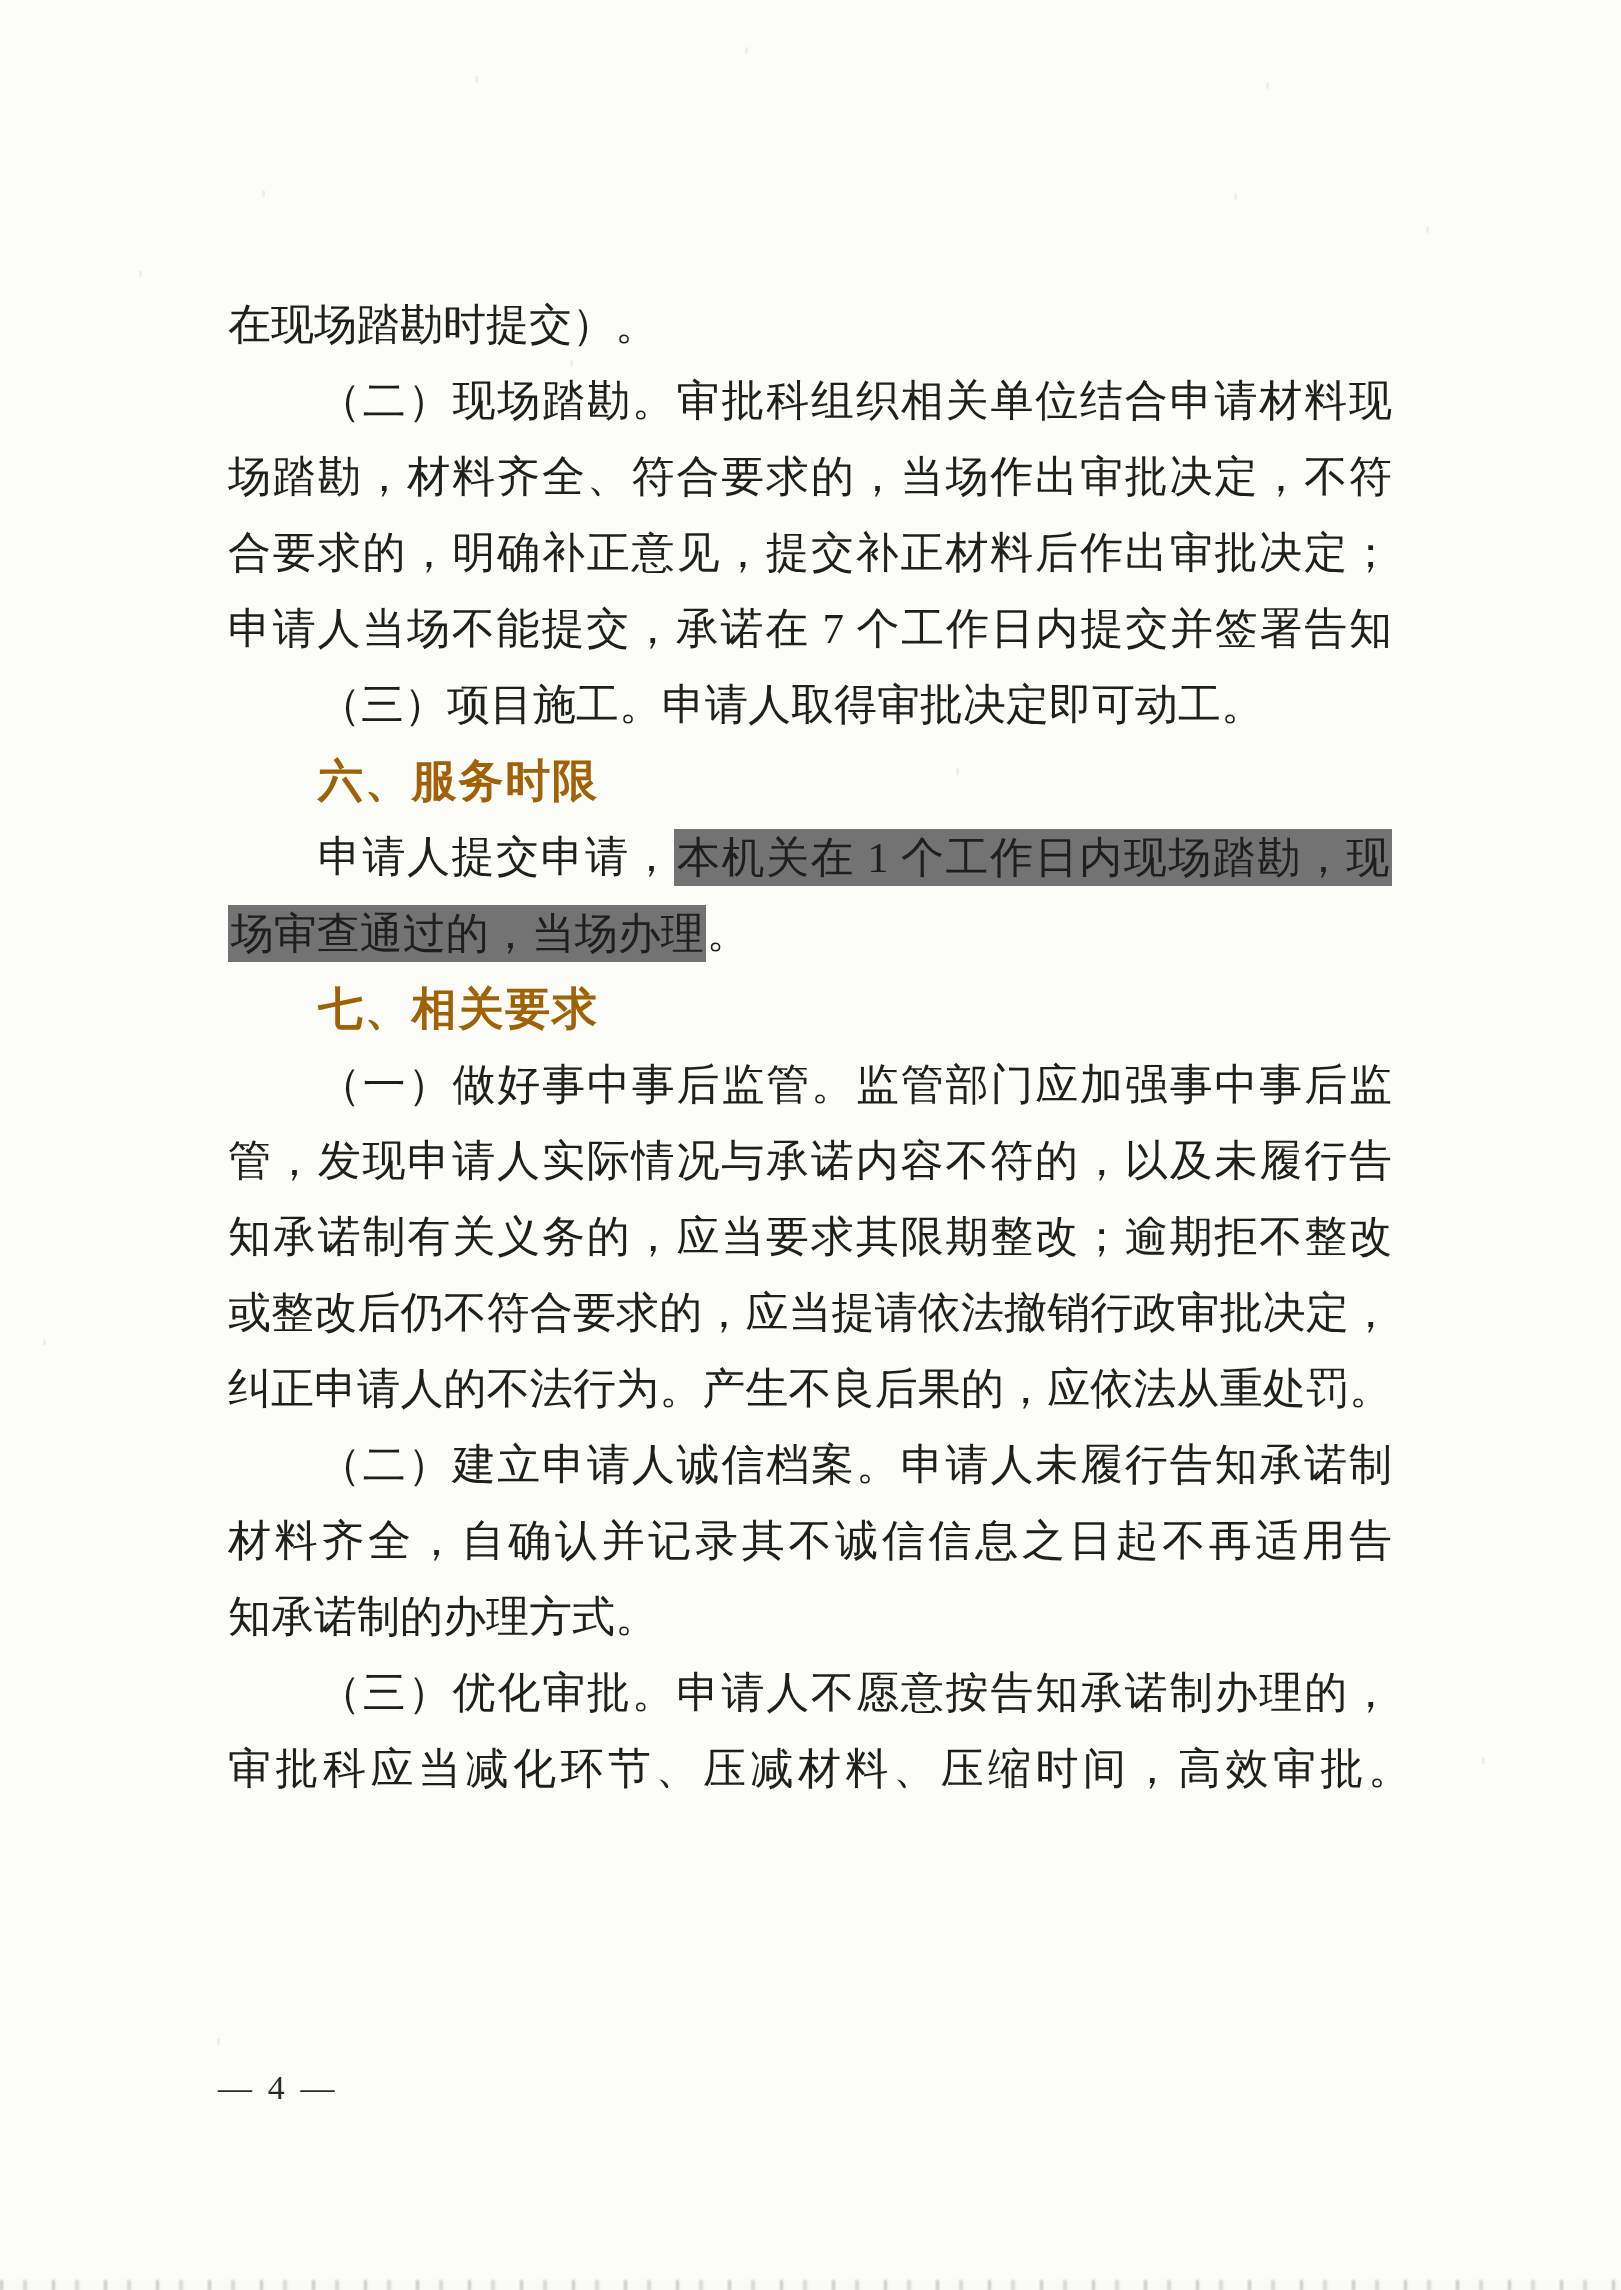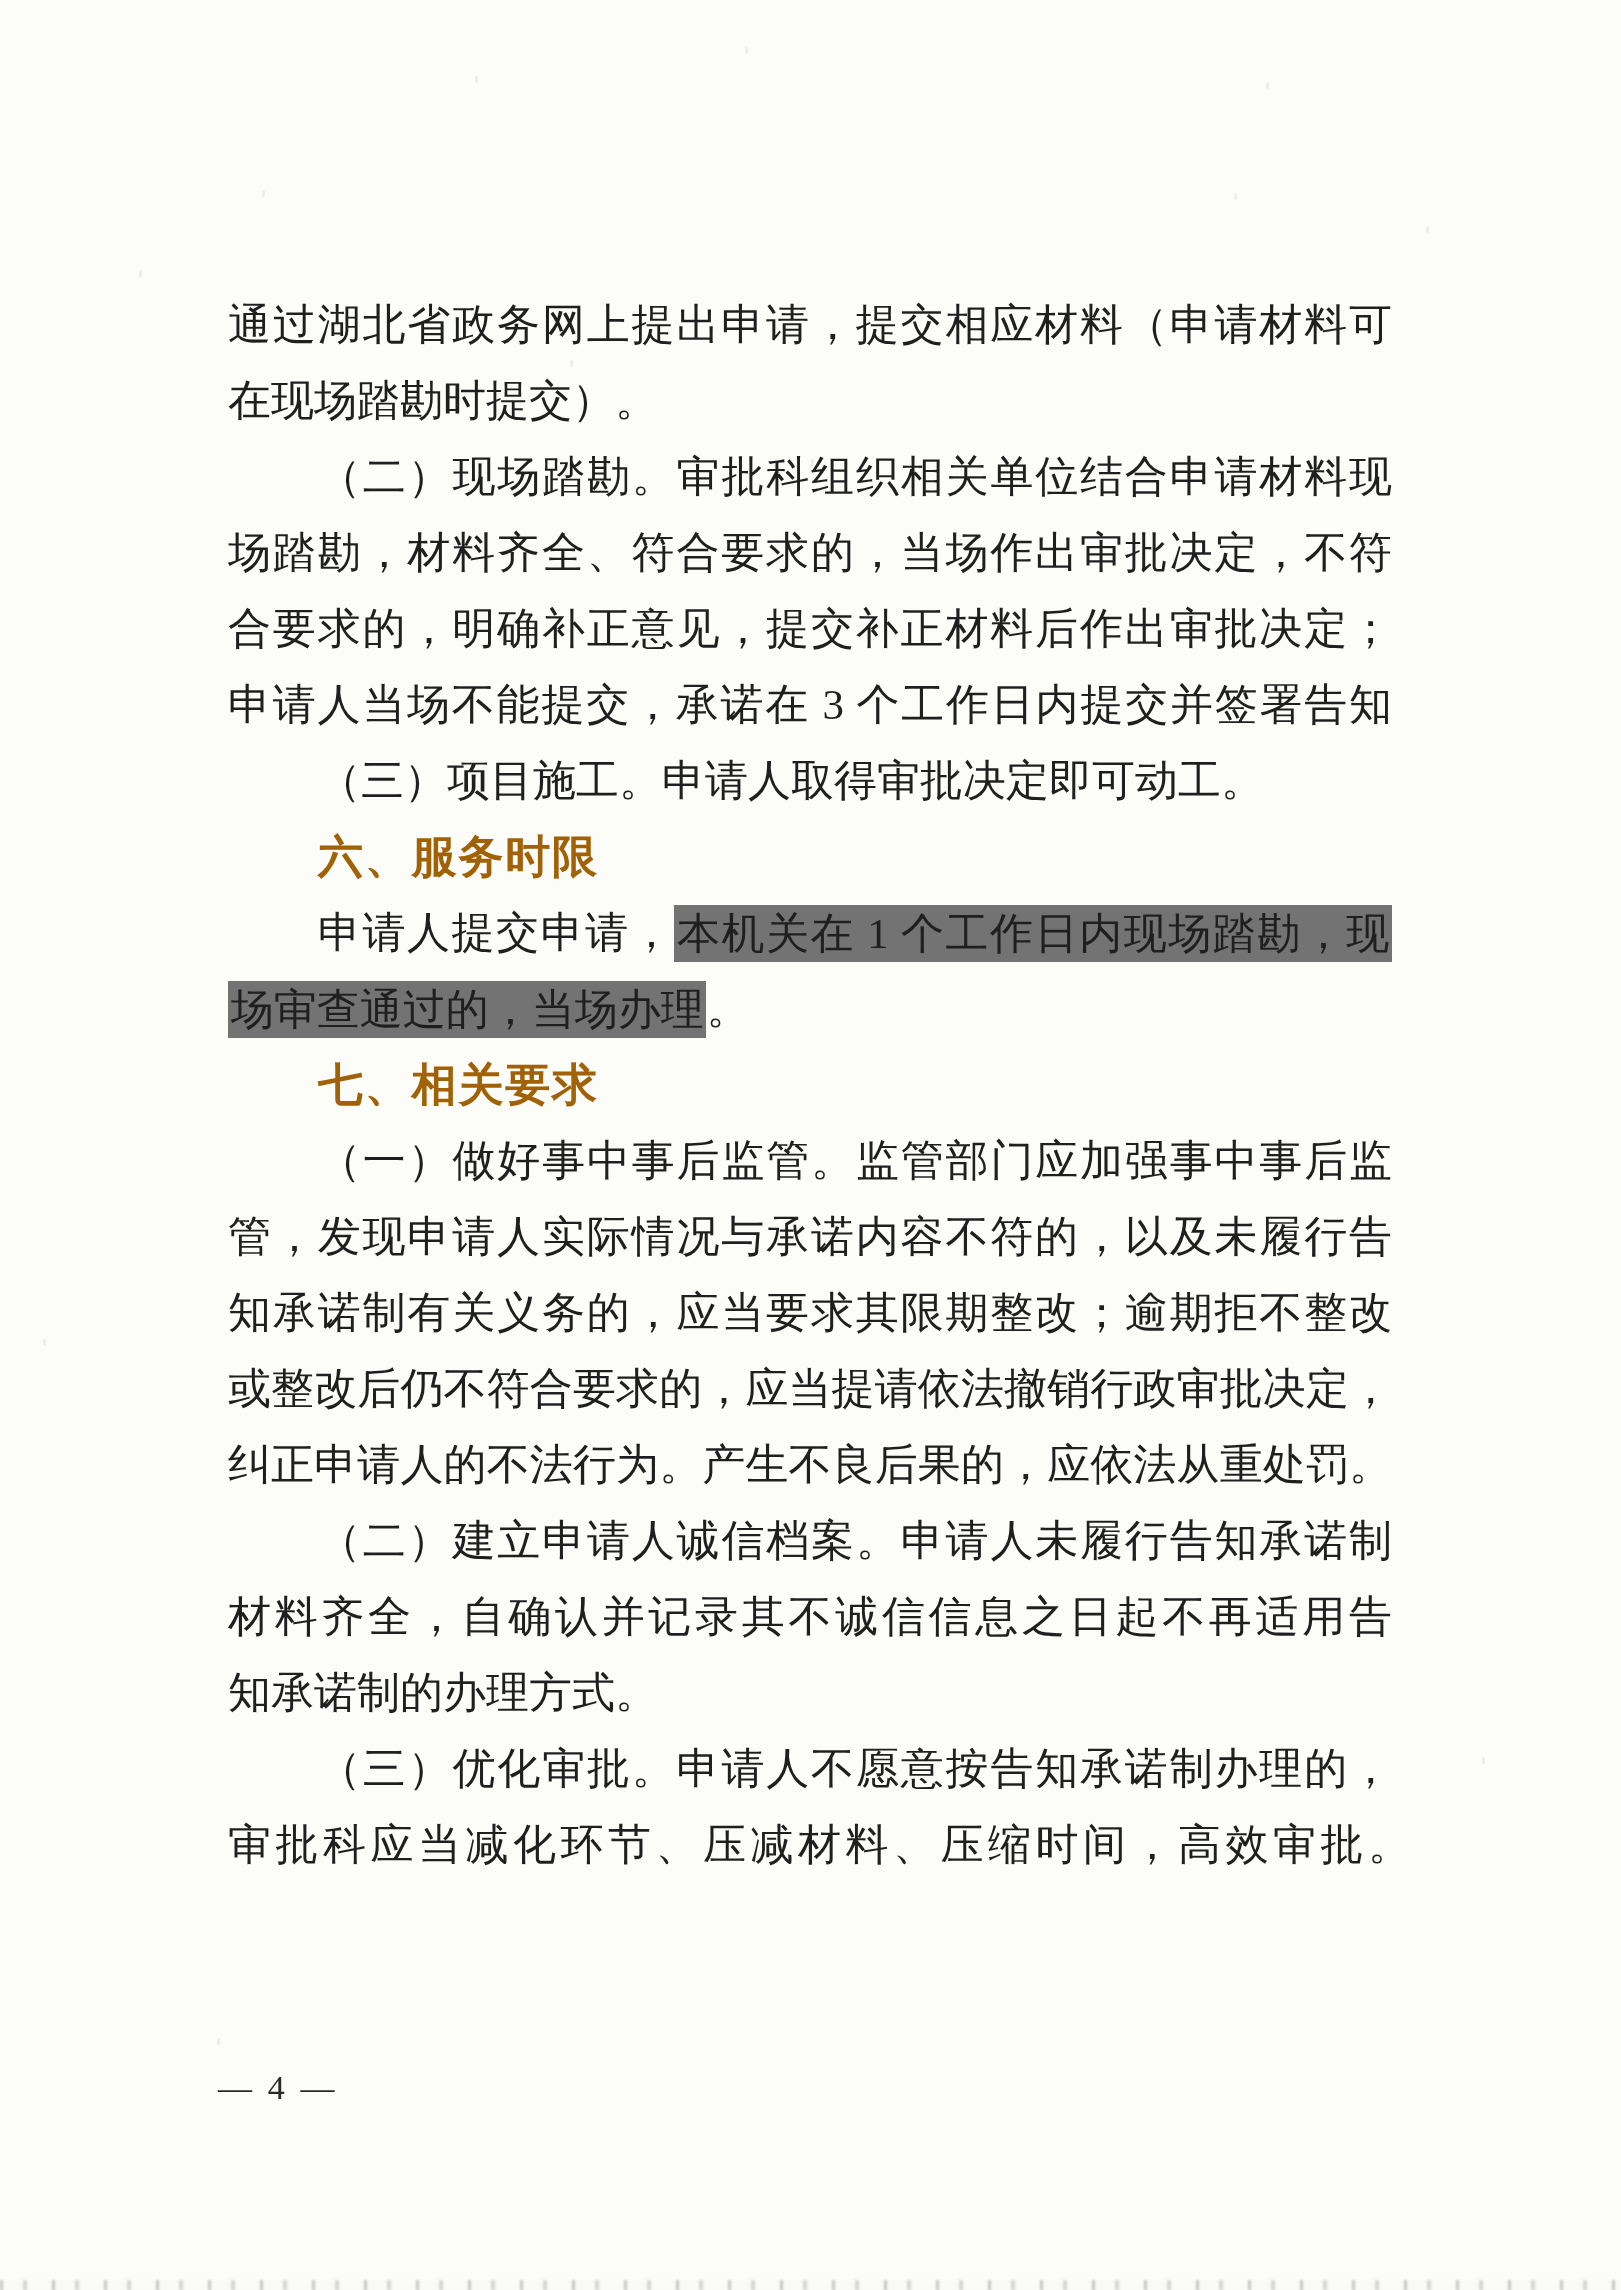--- a/index.html
+++ b/index.html
@@ -69,26 +69,25 @@
       rgba(130,130,130,0.30) 23px 27px, rgba(235,235,232,0.08) 27px 52px);
     filter:blur(0.9px);
   }
 </style>
 </head>
 <body>
 
 <div class="page">
 
   <div class="doc">
-    <div class="ln full">通过湖北省政务网上提出申请，提交相应材料（申请材料可</div>
     <div class="ln">在现场踏勘时提交）。</div>
     <div class="ln full ind">（二）现场踏勘。审批科组织相关单位结合申请材料现</div>
     <div class="ln full">场踏勘，材料齐全、符合要求的，当场作出审批决定，不符</div>
     <div class="ln full">合要求的，明确补正意见，提交补正材料后作出审批决定；</div>
-    <div class="ln full">申请人当场不能提交，承诺在 3 个工作日内提交并签署告知</div>
+    <div class="ln full">申请人当场不能提交，承诺在 7 个工作日内提交并签署告知</div>
     <div class="ln ind">（三）项目施工。申请人取得审批决定即可动工。</div>
     <div class="ln head ind">六、服务时限</div>
     <div class="ln full ind">
       <span>申请人提交申请，</span><span class="hl">本机关在 1 个工作日内现场踏勘，现</span>
     </div>
     <div class="ln">
       <span class="hl">场审查通过的，当场办理</span><span>。</span>
     </div>
     <div class="ln head ind">七、相关要求</div>
     <div class="ln full ind">（一）做好事中事后监管。监管部门应加强事中事后监</div>

